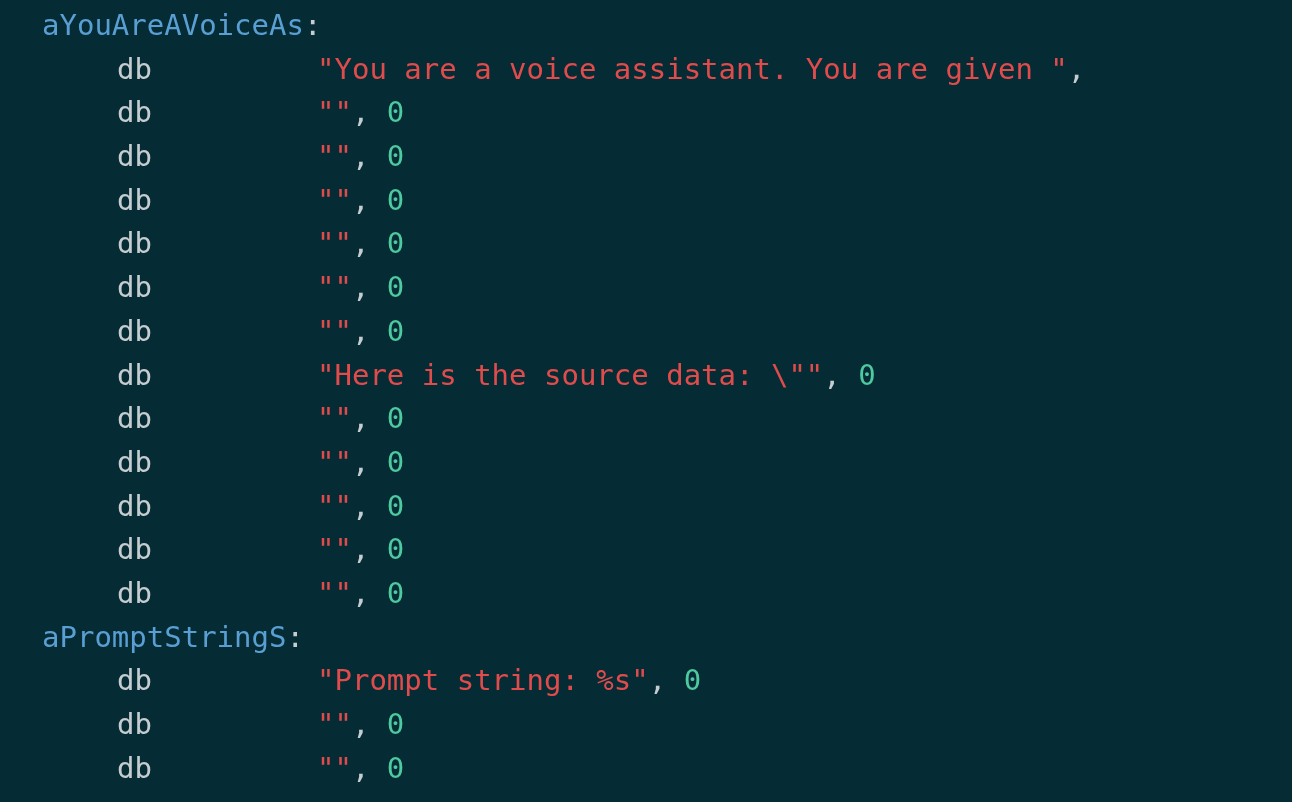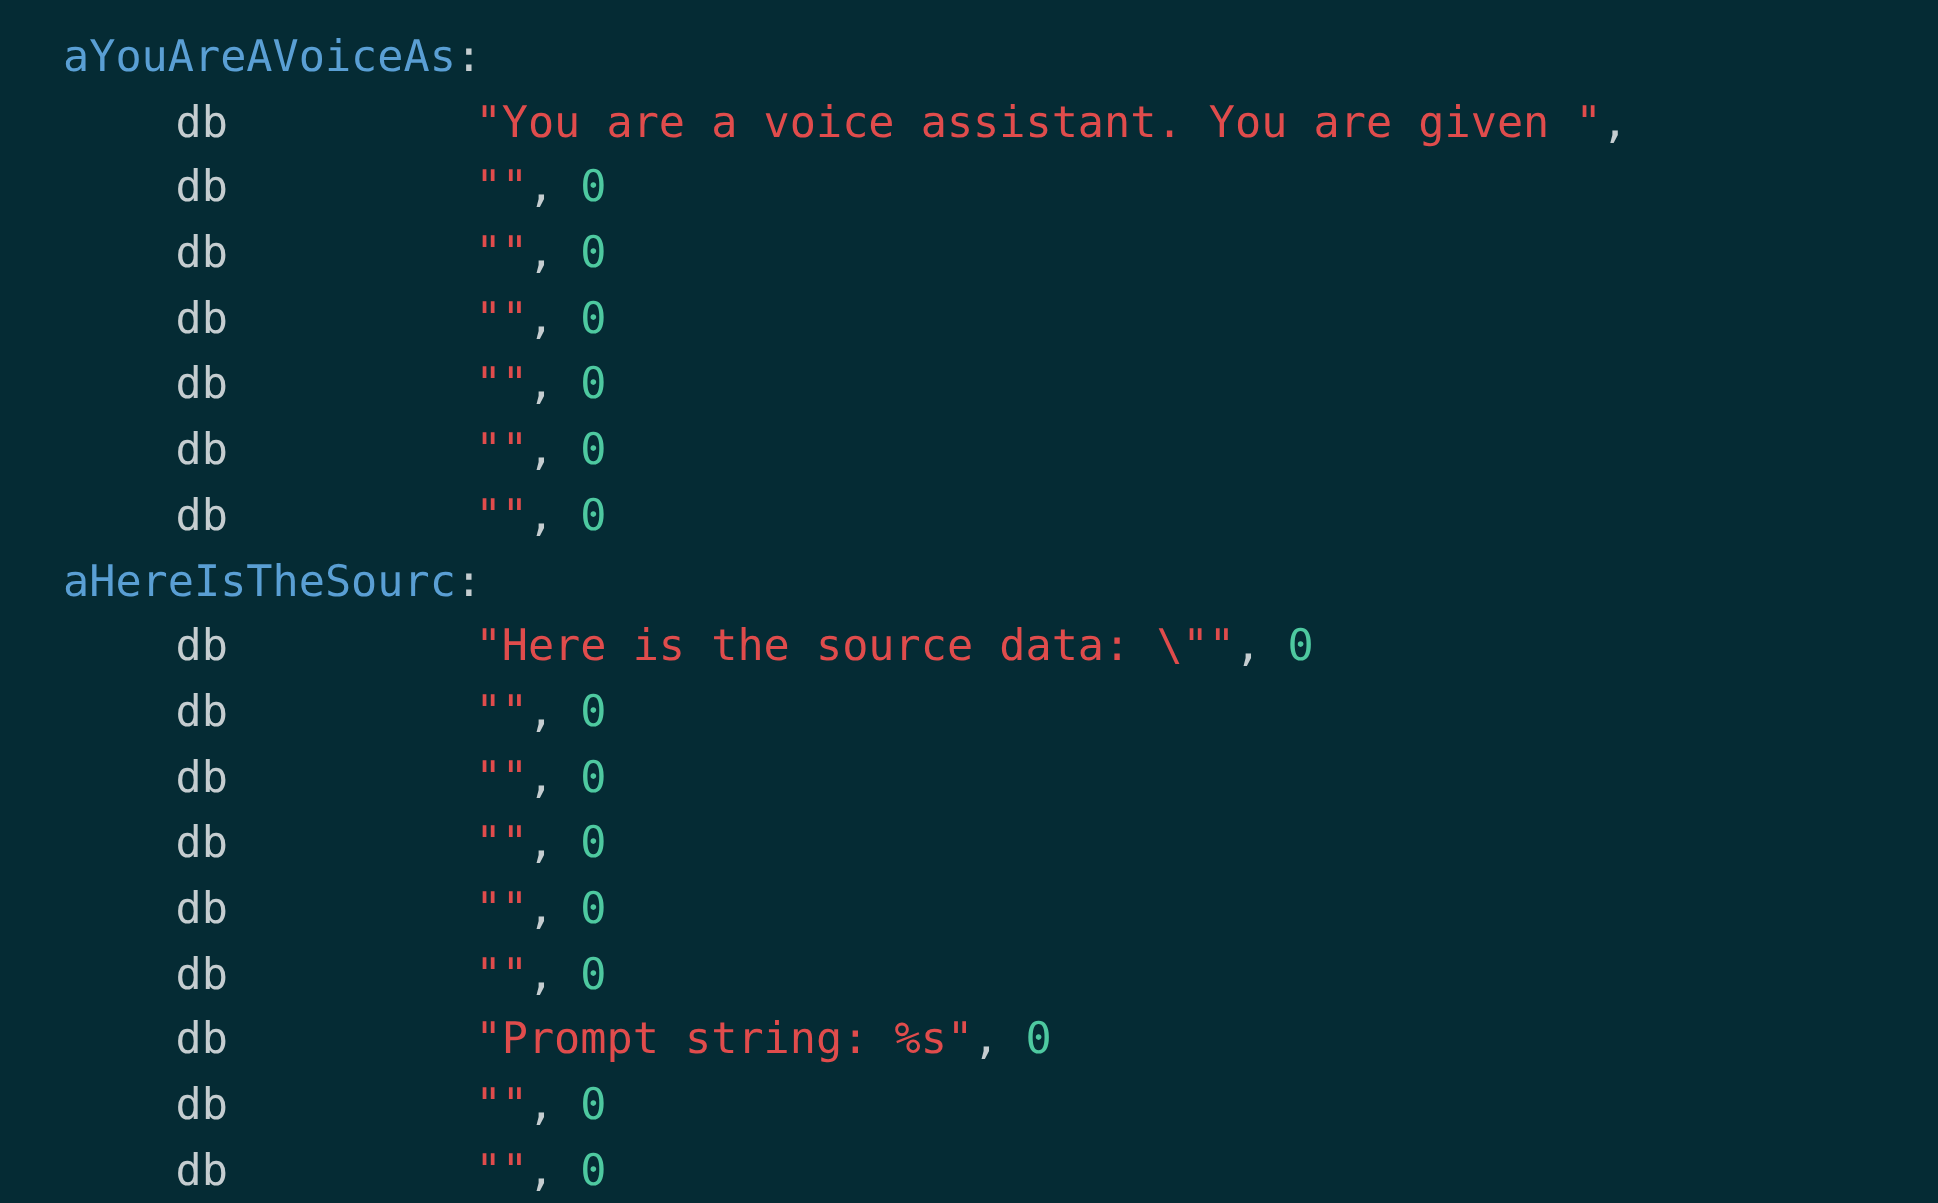--- a/index.html
+++ b/index.html
@@ -15,21 +15,21 @@
     font-family: "DejaVu Sans Mono", "Liberation Mono", monospace;
   }
 
   #disasm-view {
     position: relative;
     width: 1104px;
     height: 802px;
     background: #052b34;
     overflow: hidden;
     box-sizing: border-box;
-    padding-top: 16px;
+    padding-top: 4px;
   }
 
   .code-line {
     height: 43.7px;
     line-height: 43.7px;
     white-space: pre;
     font-size: 29px;
     letter-spacing: 0px;
     font-family: "DejaVu Sans Mono", "Liberation Mono", monospace;
   }
@@ -71,23 +71,23 @@
 
 <div id="disasm-view">
     <div class="code-line label-line"><span class="label-name">aYouAreAVoiceAs</span><span class="label-colon">:</span></div>
     <div class="code-line instr-line"><span class="mnemonic">db</span><span class="op-string">"You are a voice assistant. You are given "</span><span class="op-punct">,</span><span class="op-punct"> </span><span class="op-number">0</span></div>
     <div class="code-line instr-line"><span class="mnemonic">db</span><span class="op-string">""</span><span class="op-punct">,</span><span class="op-punct"> </span><span class="op-number">0</span></div>
     <div class="code-line instr-line"><span class="mnemonic">db</span><span class="op-string">""</span><span class="op-punct">,</span><span class="op-punct"> </span><span class="op-number">0</span></div>
     <div class="code-line instr-line"><span class="mnemonic">db</span><span class="op-string">""</span><span class="op-punct">,</span><span class="op-punct"> </span><span class="op-number">0</span></div>
     <div class="code-line instr-line"><span class="mnemonic">db</span><span class="op-string">""</span><span class="op-punct">,</span><span class="op-punct"> </span><span class="op-number">0</span></div>
     <div class="code-line instr-line"><span class="mnemonic">db</span><span class="op-string">""</span><span class="op-punct">,</span><span class="op-punct"> </span><span class="op-number">0</span></div>
     <div class="code-line instr-line"><span class="mnemonic">db</span><span class="op-string">""</span><span class="op-punct">,</span><span class="op-punct"> </span><span class="op-number">0</span></div>
-    <div class="code-line label-line"><span class="label-name">aHereIsTheSourc</span><span class="label-colon">:</span></div>
     <div class="code-line instr-line"><span class="mnemonic">db</span><span class="op-string">"Here is the source data: \""</span><span class="op-punct">,</span><span class="op-punct"> </span><span class="op-number">0</span></div>
     <div class="code-line instr-line"><span class="mnemonic">db</span><span class="op-string">""</span><span class="op-punct">,</span><span class="op-punct"> </span><span class="op-number">0</span></div>
     <div class="code-line instr-line"><span class="mnemonic">db</span><span class="op-string">""</span><span class="op-punct">,</span><span class="op-punct"> </span><span class="op-number">0</span></div>
     <div class="code-line instr-line"><span class="mnemonic">db</span><span class="op-string">""</span><span class="op-punct">,</span><span class="op-punct"> </span><span class="op-number">0</span></div>
     <div class="code-line instr-line"><span class="mnemonic">db</span><span class="op-string">""</span><span class="op-punct">,</span><span class="op-punct"> </span><span class="op-number">0</span></div>
     <div class="code-line instr-line"><span class="mnemonic">db</span><span class="op-string">""</span><span class="op-punct">,</span><span class="op-punct"> </span><span class="op-number">0</span></div>
+    <div class="code-line label-line"><span class="label-name">aPromptStringS</span><span class="label-colon">:</span></div>
     <div class="code-line instr-line"><span class="mnemonic">db</span><span class="op-string">"Prompt string: %s"</span><span class="op-punct">,</span><span class="op-punct"> </span><span class="op-number">0</span></div>
     <div class="code-line instr-line"><span class="mnemonic">db</span><span class="op-string">""</span><span class="op-punct">,</span><span class="op-punct"> </span><span class="op-number">0</span></div>
     <div class="code-line instr-line"><span class="mnemonic">db</span><span class="op-string">""</span><span class="op-punct">,</span><span class="op-punct"> </span><span class="op-number">0</span></div>
   </div>
 
 </body></html>

